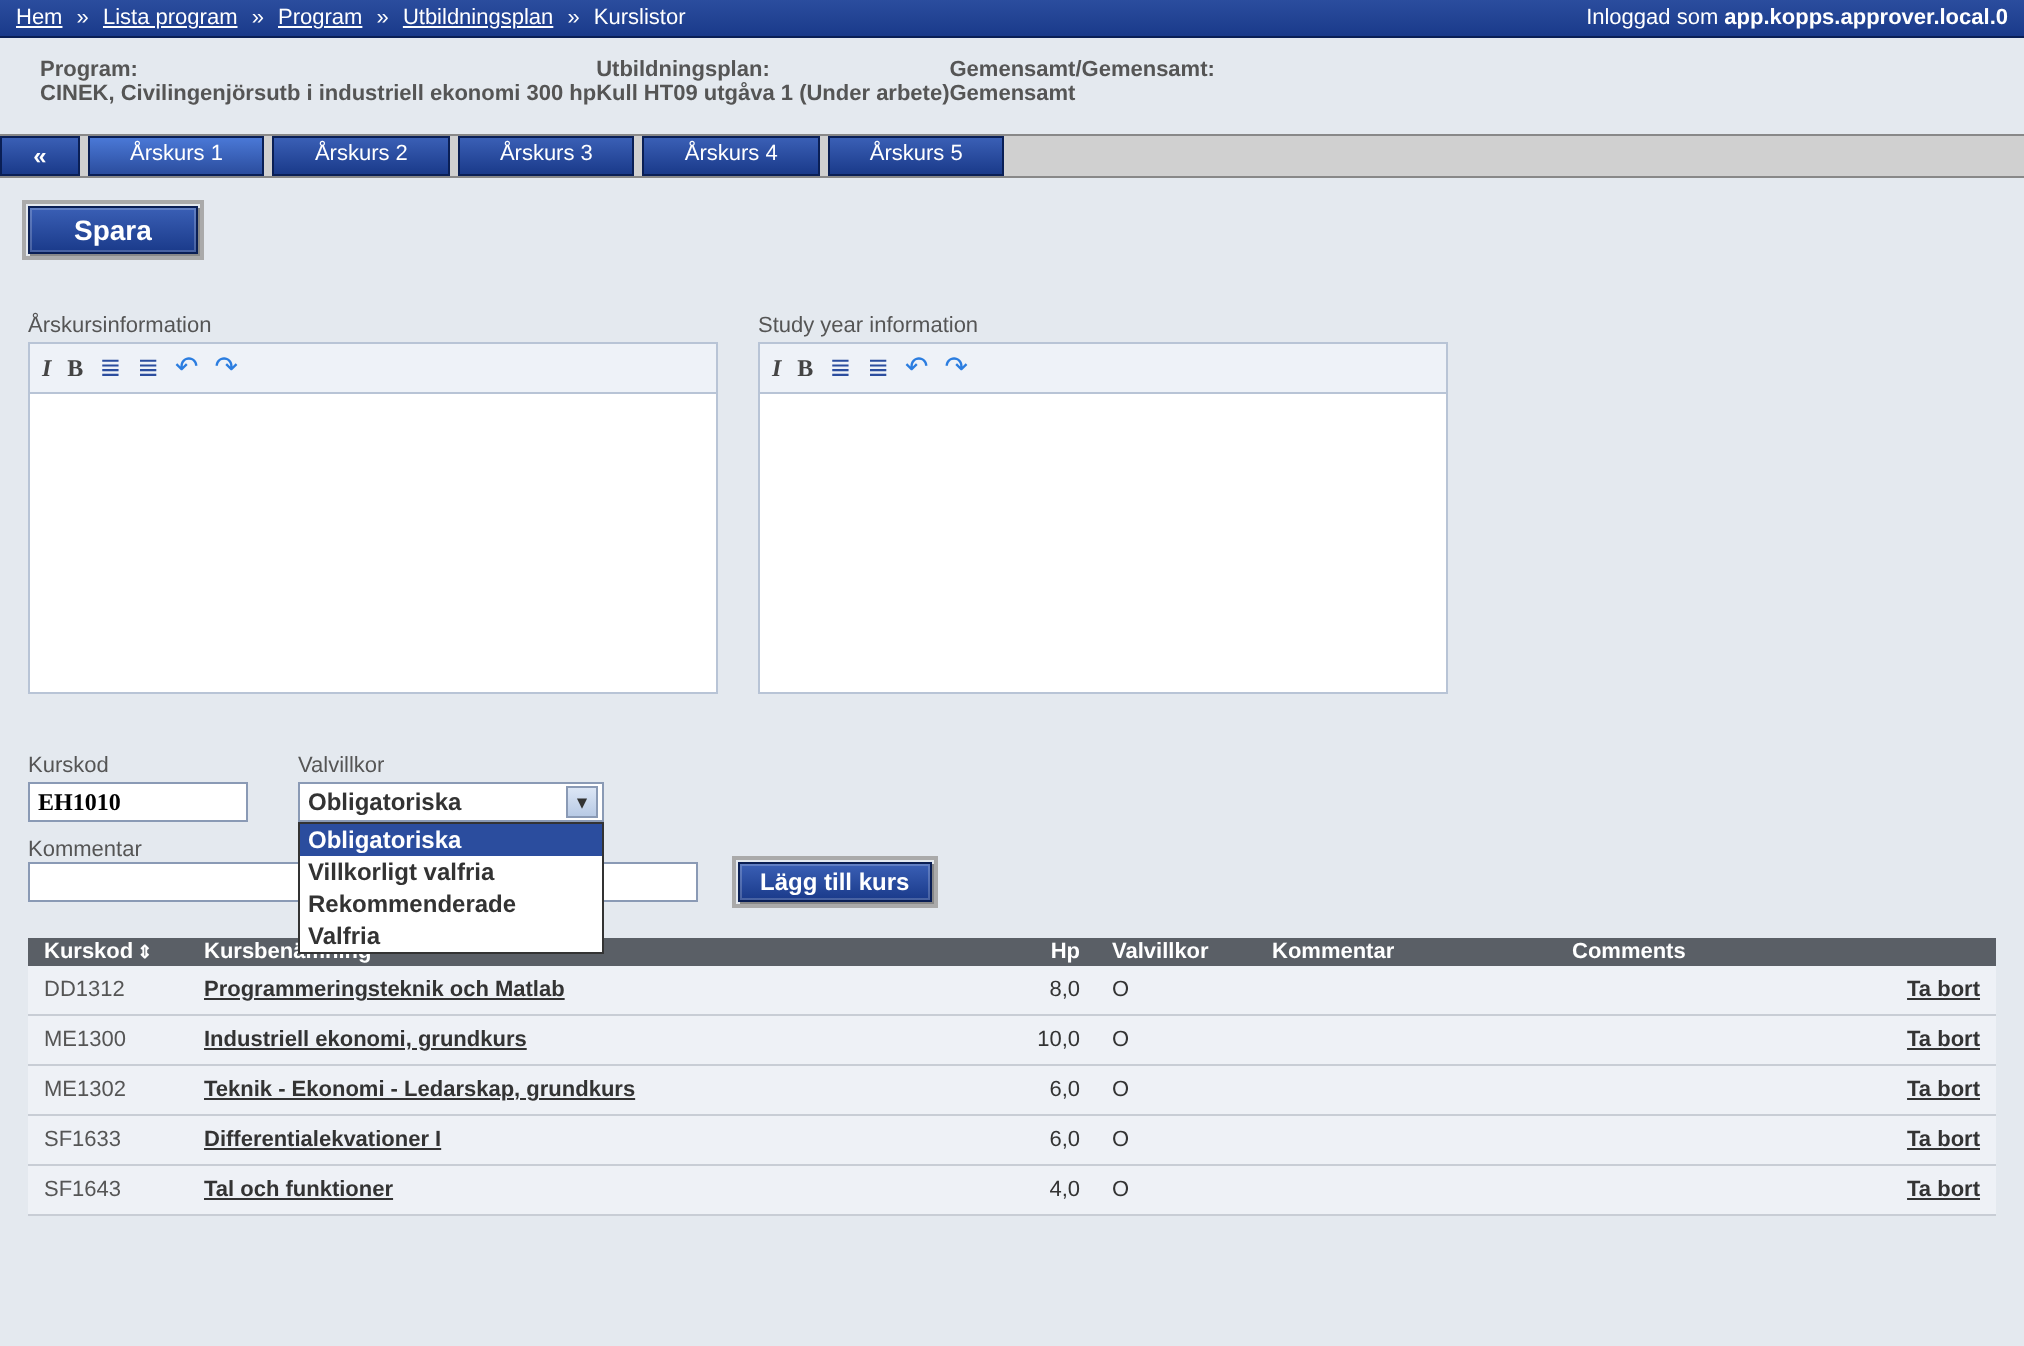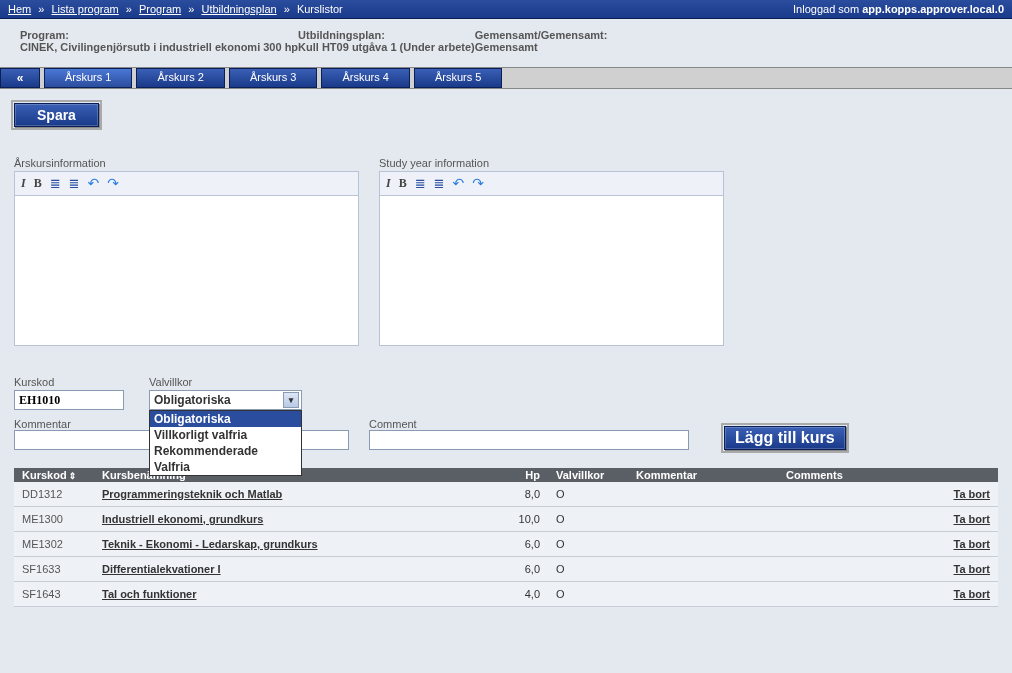--- a/index.html
+++ b/index.html
@@ -69,21 +69,21 @@
     border: 1px solid #0a1f55;
     box-shadow: 1px 1px 0 #888, inset 0 0 0 1px rgba(255,255,255,0.2);
     color: #fff;
     padding: 3px 22px;
     font-weight: bold;
     font-size: 14px;
     cursor: pointer;
     outline: 2px solid #aaa;
     outline-offset: 1px;
   }
-  .btn.small { padding: 2px 10px; font-size: 16px; }
+  .btn.small { padding: 2px 10px; font-size: 12px; }
   .editors {
     display: flex;
     gap: 20px;
     margin-top: 30px;
   }
   .editor-col { flex: 0 0 345px; }
   .editor-col label { color: #555; font-size: 11px; display: block; margin-bottom: 2px; }
   .toolbar {
     border: 1px solid #b8c4d6;
     background: #eef2f8;
@@ -287,24 +287,20 @@
         </div>
       </div>
     </div>
   </div>
 
   <div class="komment-row">
     <div class="field c1">
       <label>Kommentar</label>
       <input type="text" style="width: 335px;" value="">
     </div>
-    <div class="field c2">
-      <label>Comment</label>
-      <input type="text" style="width: 320px;" value="">
-    </div>
     <div>
       <button class="btn small">Lägg till kurs</button>
     </div>
   </div>
 
   <table class="kurstable">
     <thead>
       <tr>
         <th style="width:80px"><span>Kurskod</span><span class="sort-icon">⇕</span></th>
         <th>Kursbenämning</th>

